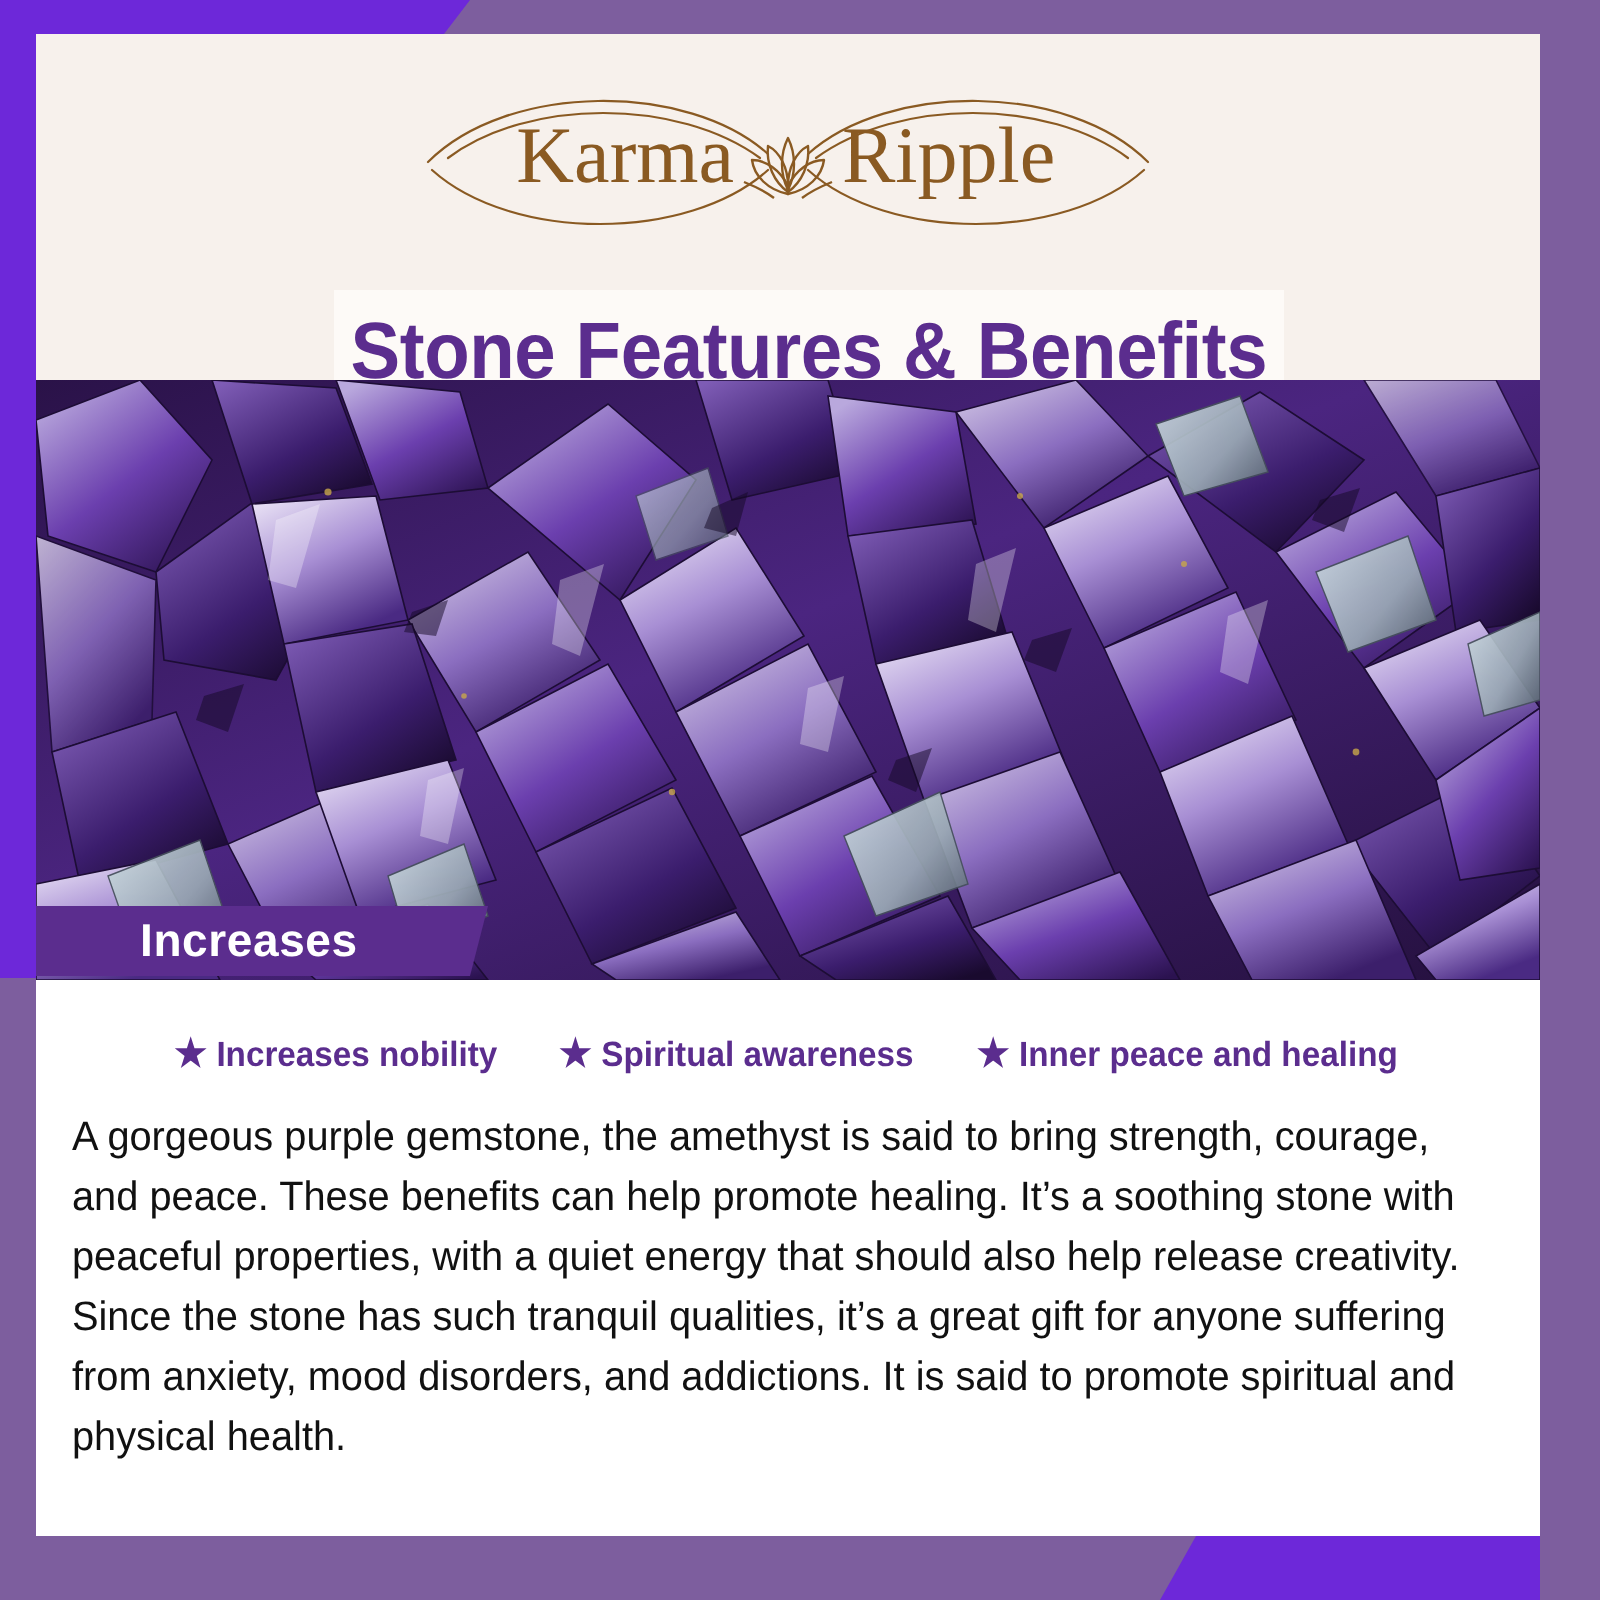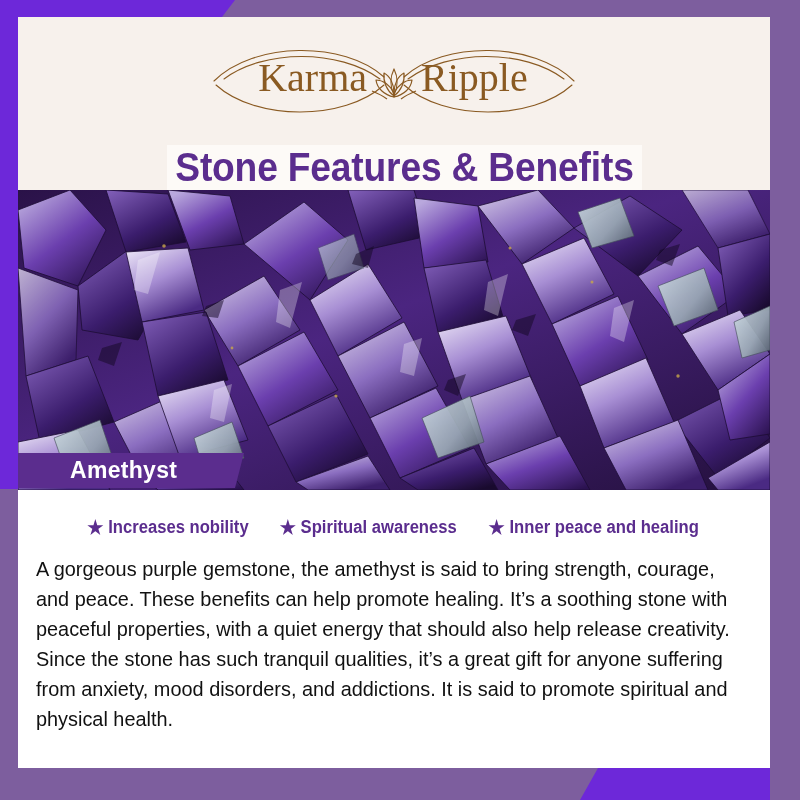--- a/index.html
+++ b/index.html
@@ -42,21 +42,21 @@
   .logo{
     position:absolute;left:50%;top:16px;transform:translateX(-50%);
     width:420px;height:96px;
   }
   .logo svg{display:block;width:420px;height:96px;}
 
   
   .title-band{
     position:absolute;left:149px;top:128px;width:475px;height:62px;
     background:#fdfaf7;
-    display:flex;justify-content:center;
+    display:flex;align-items:center;justify-content:center;
   }
   .title-band .title{
     font-family:"Liberation Sans Narrow","Liberation Sans",sans-serif;
     font-weight:bold;font-size:40px;color:#5b2d8e;
     letter-spacing:-0.2px;white-space:nowrap;
     transform:scaleX(0.93);transform-origin:center;
   }
 
   
   .photo{
@@ -258,21 +258,21 @@
           <circle cx="318" cy="206" r="1.6"></circle>
           <circle cx="492" cy="58" r="1.5"></circle>
           <circle cx="660" cy="186" r="1.7"></circle>
           <circle cx="214" cy="158" r="1.4"></circle>
           <circle cx="574" cy="92" r="1.5"></circle>
         </g>
       </svg>
     </div>
 
     <div class="stone-banner">
-      <span class="stone-name">Amethyst</span>
+      <span class="stone-name">Increases</span>
     </div>
 
     <div class="body-panel">
 
       <div class="benefits">
         <div class="benefit">
           <span class="star">★</span>
           <span>Increases nobility</span>
         </div>
         <div class="benefit">

